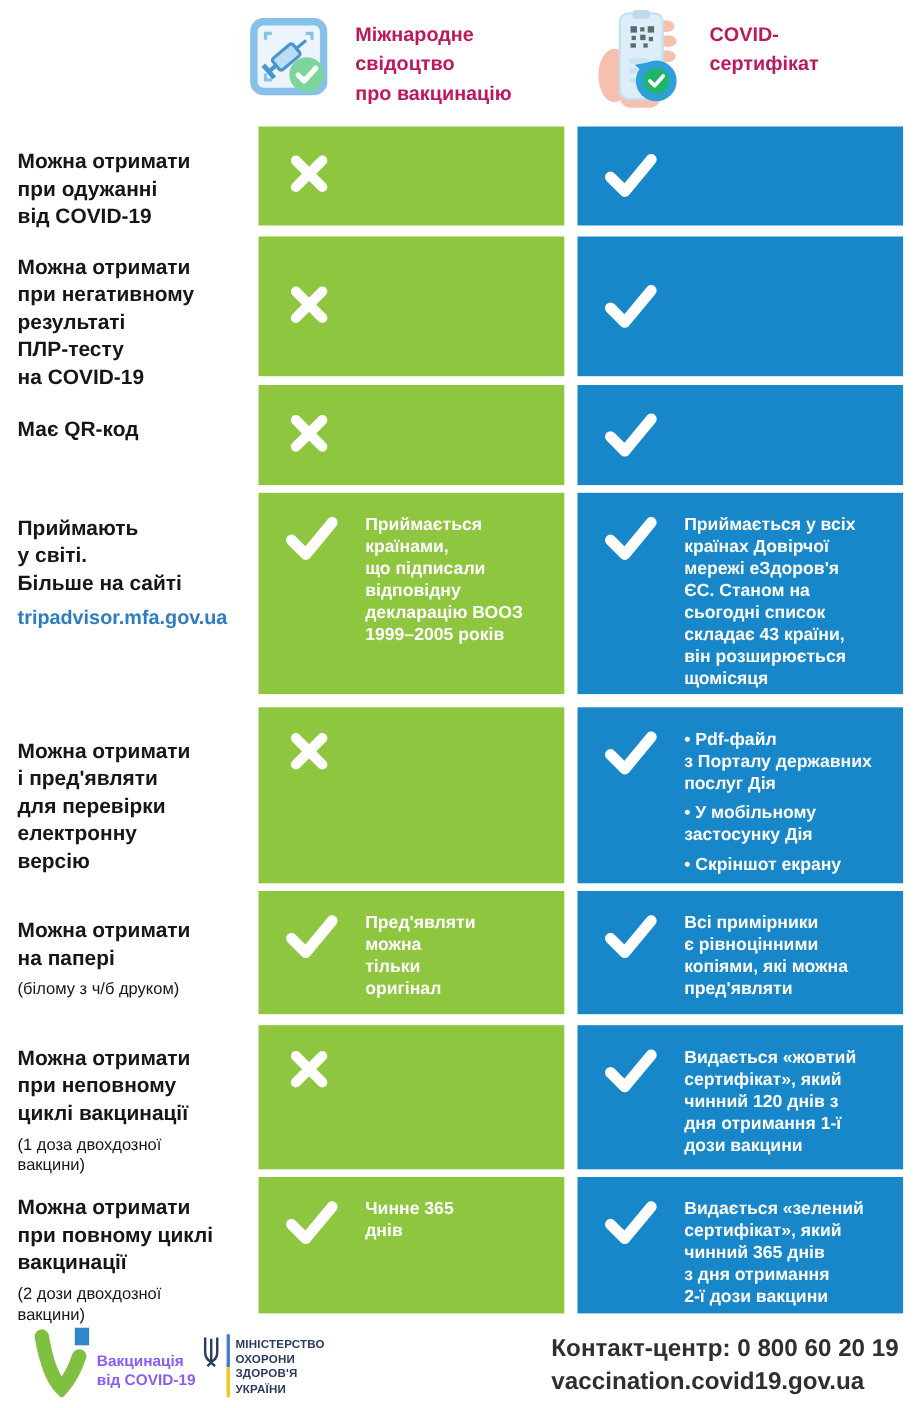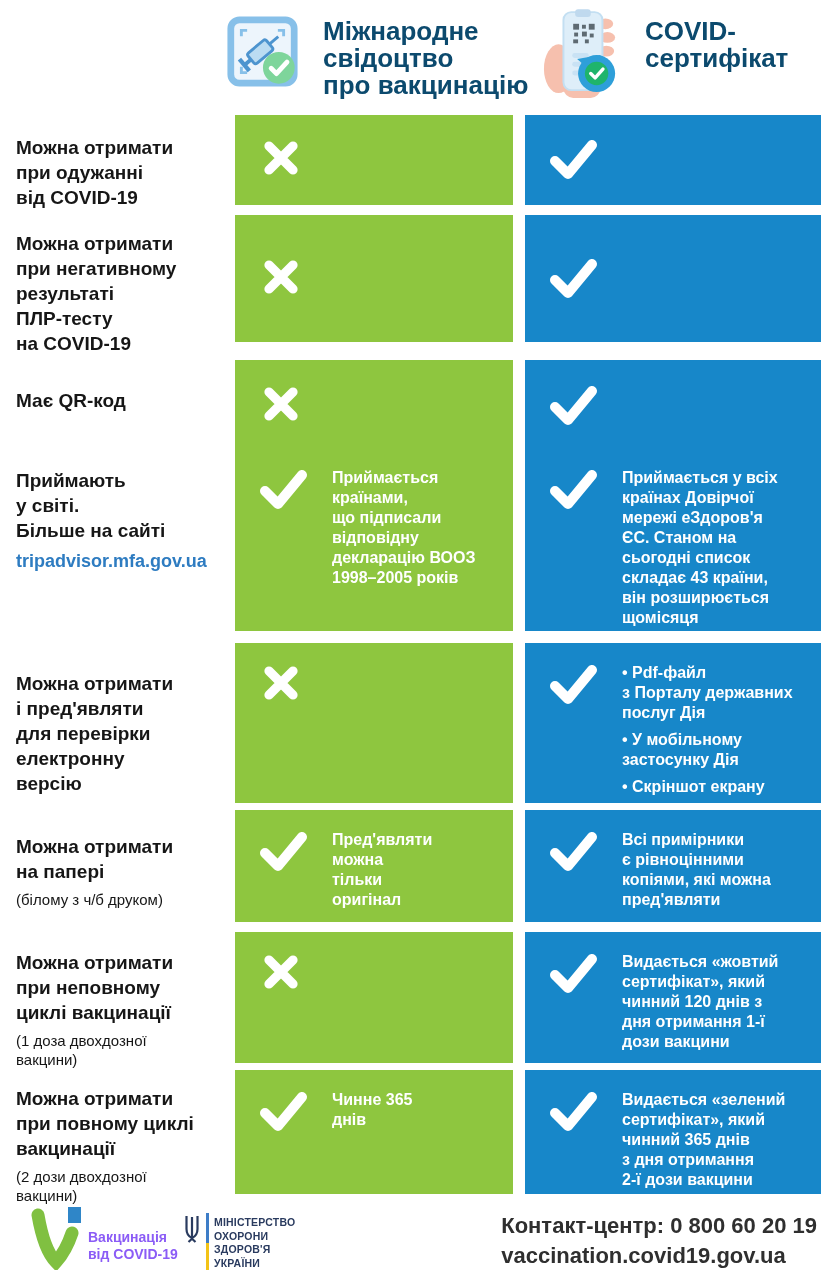--- a/index.html
+++ b/index.html
@@ -1,21 +1,21 @@
 <!DOCTYPE html>
 <html lang="uk"><head>
 <meta charset="utf-8">
 <style>
   html,body{margin:0;padding:0;background:#fff;}
   body{font-family:"Liberation Sans","DejaVu Sans",sans-serif;}
   .page{position:relative;width:837px;height:1280px;background:#ffffff;overflow:hidden;}
 
   
   .hdr-icon{position:absolute;}
-  .hdr-title{position:absolute;font-size:26px;line-height:27px;font-weight:700;color:#0c4a6e;white-space:pre-line;}
+  .hdr-title{position:absolute;font-size:18px;line-height:27px;font-weight:700;color:#be185d;white-space:pre-line;}
 
   
   .row{position:absolute;left:0;width:837px;}
   .label{position:absolute;left:16px;width:215px;color:#161616;}
   .label-main{font-size:19px;line-height:25px;font-weight:700;white-space:pre-line;}
   .label-sub{font-size:15px;line-height:19px;font-weight:400;margin-top:6px;white-space:pre-line;}
   .label-link{font-size:18px;line-height:23px;font-weight:700;color:#2E7CC1;margin-top:7px;white-space:pre-line;cursor:pointer;}
   .cell{position:absolute;top:0;height:100%;}
   .cell.green{left:235px;width:278px;background:#8EC63F;}
   .cell.blue{left:525px;width:296px;background:#1787C9;}
@@ -121,21 +121,21 @@
             <path d="M13 13 L39 39 M39 13 L13 39" fill="none" stroke="#ffffff" stroke-width="10" stroke-linecap="round"></path>
           </svg></span>
       </div>
     <div class="cell blue">
         <span class="mark"><svg viewBox="0 0 52 52" width="52" height="52">
             <path d="M8 27 L21 40 L45 11" fill="none" stroke="#ffffff" stroke-width="10" stroke-linecap="round" stroke-linejoin="round"></path>
           </svg></span>
       </div>
   </div>
 
-  <div class="row center" style="top:360px;height:91px;">
+  <div class="row center" style="top:350px;height:91px;">
     <div class="label" style="padding-top:28px;">
       <div class="label-main">Має QR-код</div>
     </div>
     <div class="cell green">
         <span class="mark"><svg viewBox="0 0 52 52" width="48" height="48">
             <path d="M13 13 L39 39 M39 13 L13 39" fill="none" stroke="#ffffff" stroke-width="10" stroke-linecap="round"></path>
           </svg></span>
       </div>
     <div class="cell blue">
         <span class="mark"><svg viewBox="0 0 52 52" width="52" height="52">
@@ -153,21 +153,21 @@
     </div>
     <div class="cell green">
       <span class="mark"><svg viewBox="0 0 52 52" width="52" height="52">
             <path d="M8 27 L21 40 L45 11" fill="none" stroke="#ffffff" stroke-width="10" stroke-linecap="round" stroke-linejoin="round"></path>
           </svg></span>
       <div class="cell-text">Приймається
 країнами,
 що підписали
 відповідну
 декларацію ВООЗ
-1998–2005 років</div>
+1999–2005 років</div>
     </div>
     <div class="cell blue">
       <span class="mark"><svg viewBox="0 0 52 52" width="52" height="52">
             <path d="M8 27 L21 40 L45 11" fill="none" stroke="#ffffff" stroke-width="10" stroke-linecap="round" stroke-linejoin="round"></path>
           </svg></span>
       <div class="cell-text">Приймається у всіх
 країнах Довірчої
 мережі еЗдоров'я
 ЄС. Станом на
 сьогодні список

